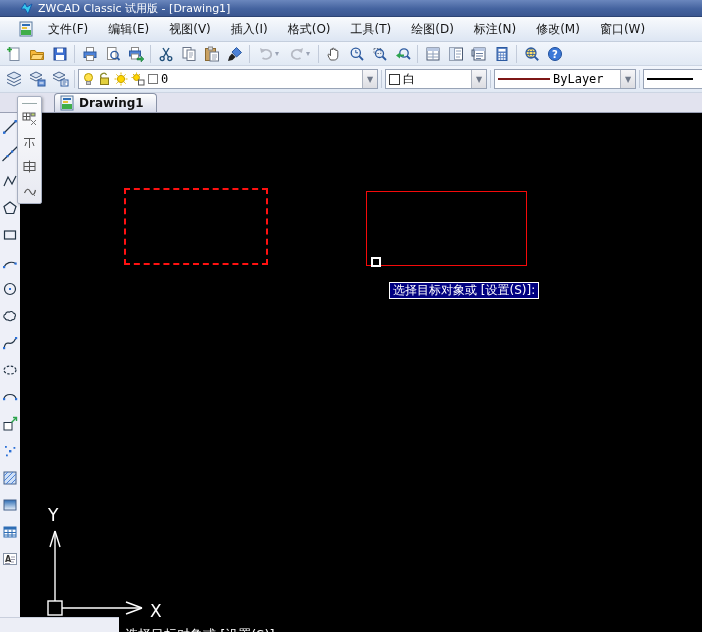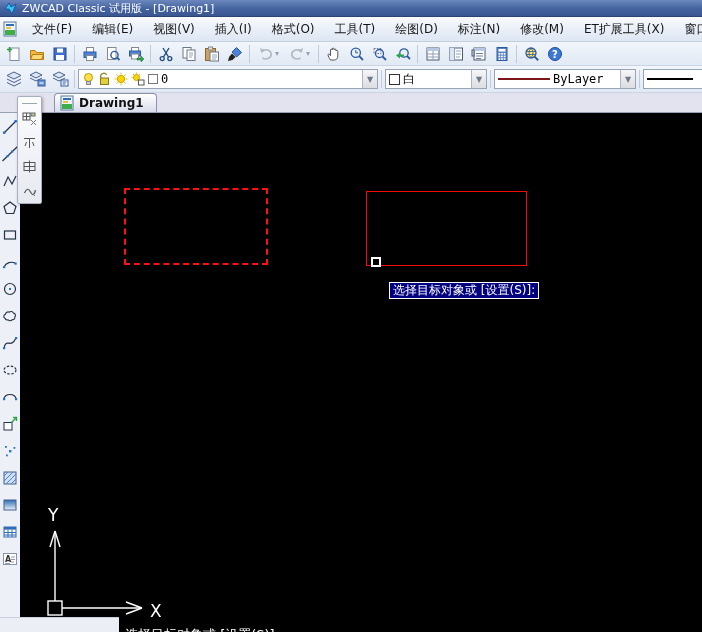--- a/index.html
+++ b/index.html
@@ -1,22 +1,22 @@
 <!DOCTYPE html>
 <html><head>
 <meta charset="utf-8">
 <style>
 *{box-sizing:border-box;margin:0;padding:0}
 html,body{width:702px;height:632px;overflow:hidden}
 body{position:relative;font-family:"DejaVu Sans","Liberation Sans",sans-serif;background:#fff;font-size:12px}
 
-.titlebar{height:17px;background:linear-gradient(#6b87bd,#44639f 55%,#3a5690);display:flex;align-items:center;gap:5px;padding-left:4px;color:#fff;font-size:11px;border-bottom:1px solid #2c4474}
+.titlebar{height:17px;background:linear-gradient(#6b87bd,#44639f 55%,#3a5690);display:flex;align-items:center;gap:5px;padding-left:20px;color:#fff;font-size:11px;border-bottom:1px solid #2c4474}
 .titlebar .appicon{width:13px;height:13px;flex:none}
 
-.menubar{height:25px;background:linear-gradient(#f8fafd,#dde6f3);display:flex;align-items:center;color:#151515;border-bottom:1px solid #c4cedd;padding-left:0}
+.menubar{height:25px;background:linear-gradient(#f8fafd,#dde6f3);display:flex;align-items:center;color:#151515;border-bottom:1px solid #c4cedd;padding-left:16px}
 .menu-item{padding:4px 10px;cursor:default;white-space:nowrap}
 .docicon{width:16px;height:16px;margin:0 4px 0 2px;flex:none}
 
 .toolbar{display:flex;align-items:center;background:linear-gradient(#f2f6fc,#e1e9f4);border-bottom:1px solid #ccd5e3;padding-left:2px}
 .toolbar1{height:24px}
 .toolbar2{height:27px}
 .tbtn{width:23px;height:22px;display:flex;align-items:center;justify-content:center;flex:none}
 .tbtn.wide{width:31px;gap:1px}
 .caret{font-size:8px;color:#9aa3b5;line-height:8px}
 .sep{width:1px;height:18px;background:#c2cbda;margin:0 3px;flex:none}
@@ -69,21 +69,20 @@
     </svg>
   <span class="menu-item">文件(F)</span>
   <span class="menu-item">编辑(E)</span>
   <span class="menu-item">视图(V)</span>
   <span class="menu-item">插入(I)</span>
   <span class="menu-item">格式(O)</span>
   <span class="menu-item">工具(T)</span>
   <span class="menu-item">绘图(D)</span>
   <span class="menu-item">标注(N)</span>
   <span class="menu-item">修改(M)</span>
-  <span class="menu-item">ET扩展工具(X)</span>
   <span class="menu-item">窗口(W)</span>
 
 </div>
 
 <div class="toolbar toolbar1">
   <div class="tbtn">
       <svg width="16" height="16" viewBox="0 0 16 16">
         <rect x="4" y="2" width="9" height="12.5" fill="#fff" stroke="#7d8ca2"></rect>
         <path d="M1 3.5h5M3.5 1v5" stroke="#2ca23c" stroke-width="1.6"></path>
       </svg>

